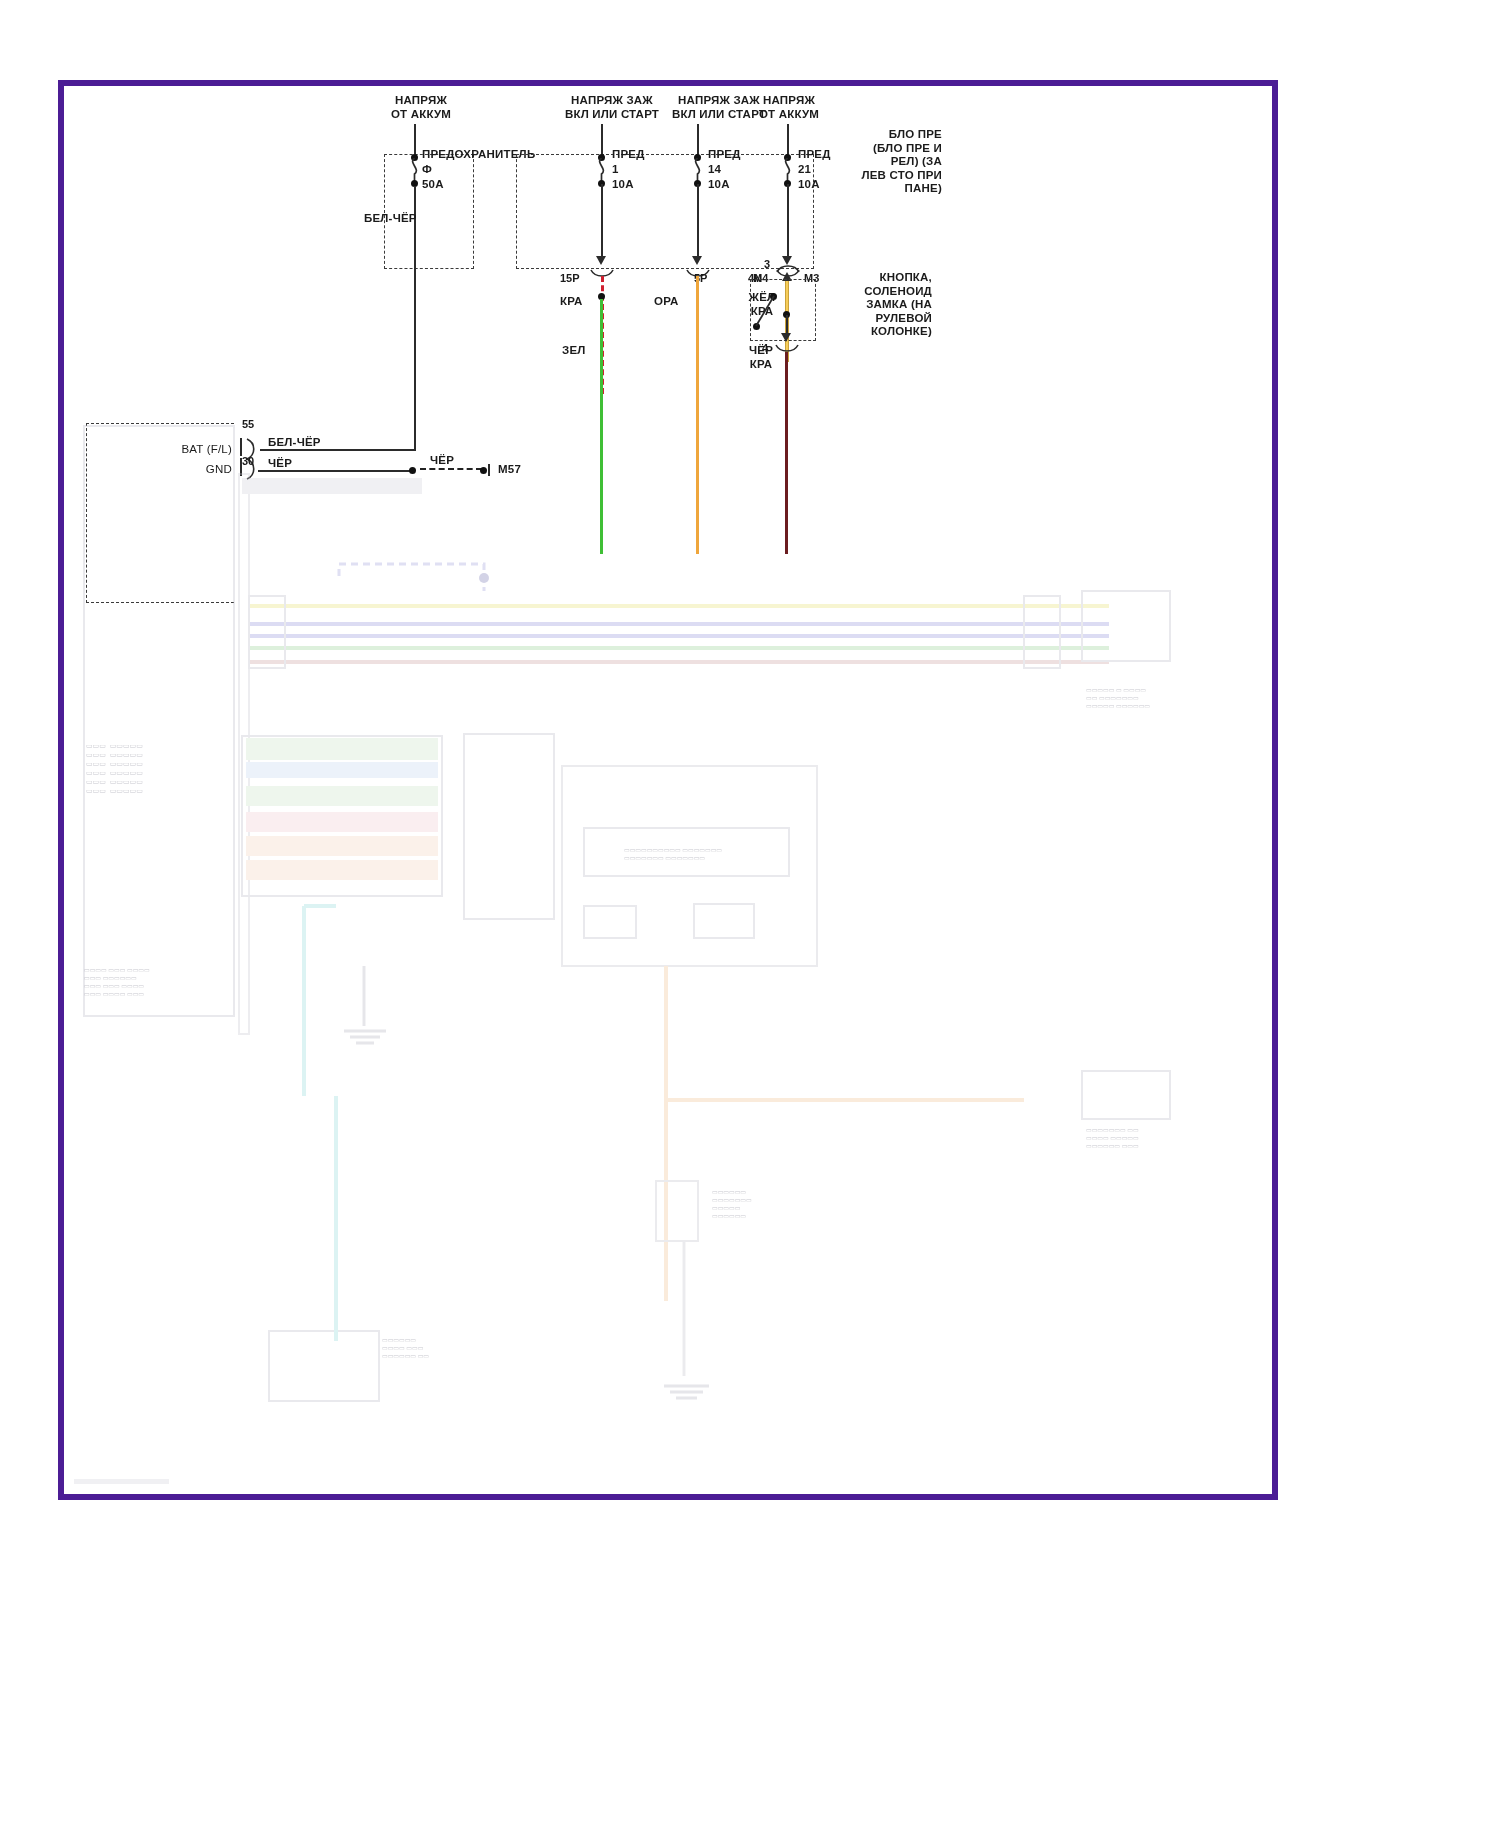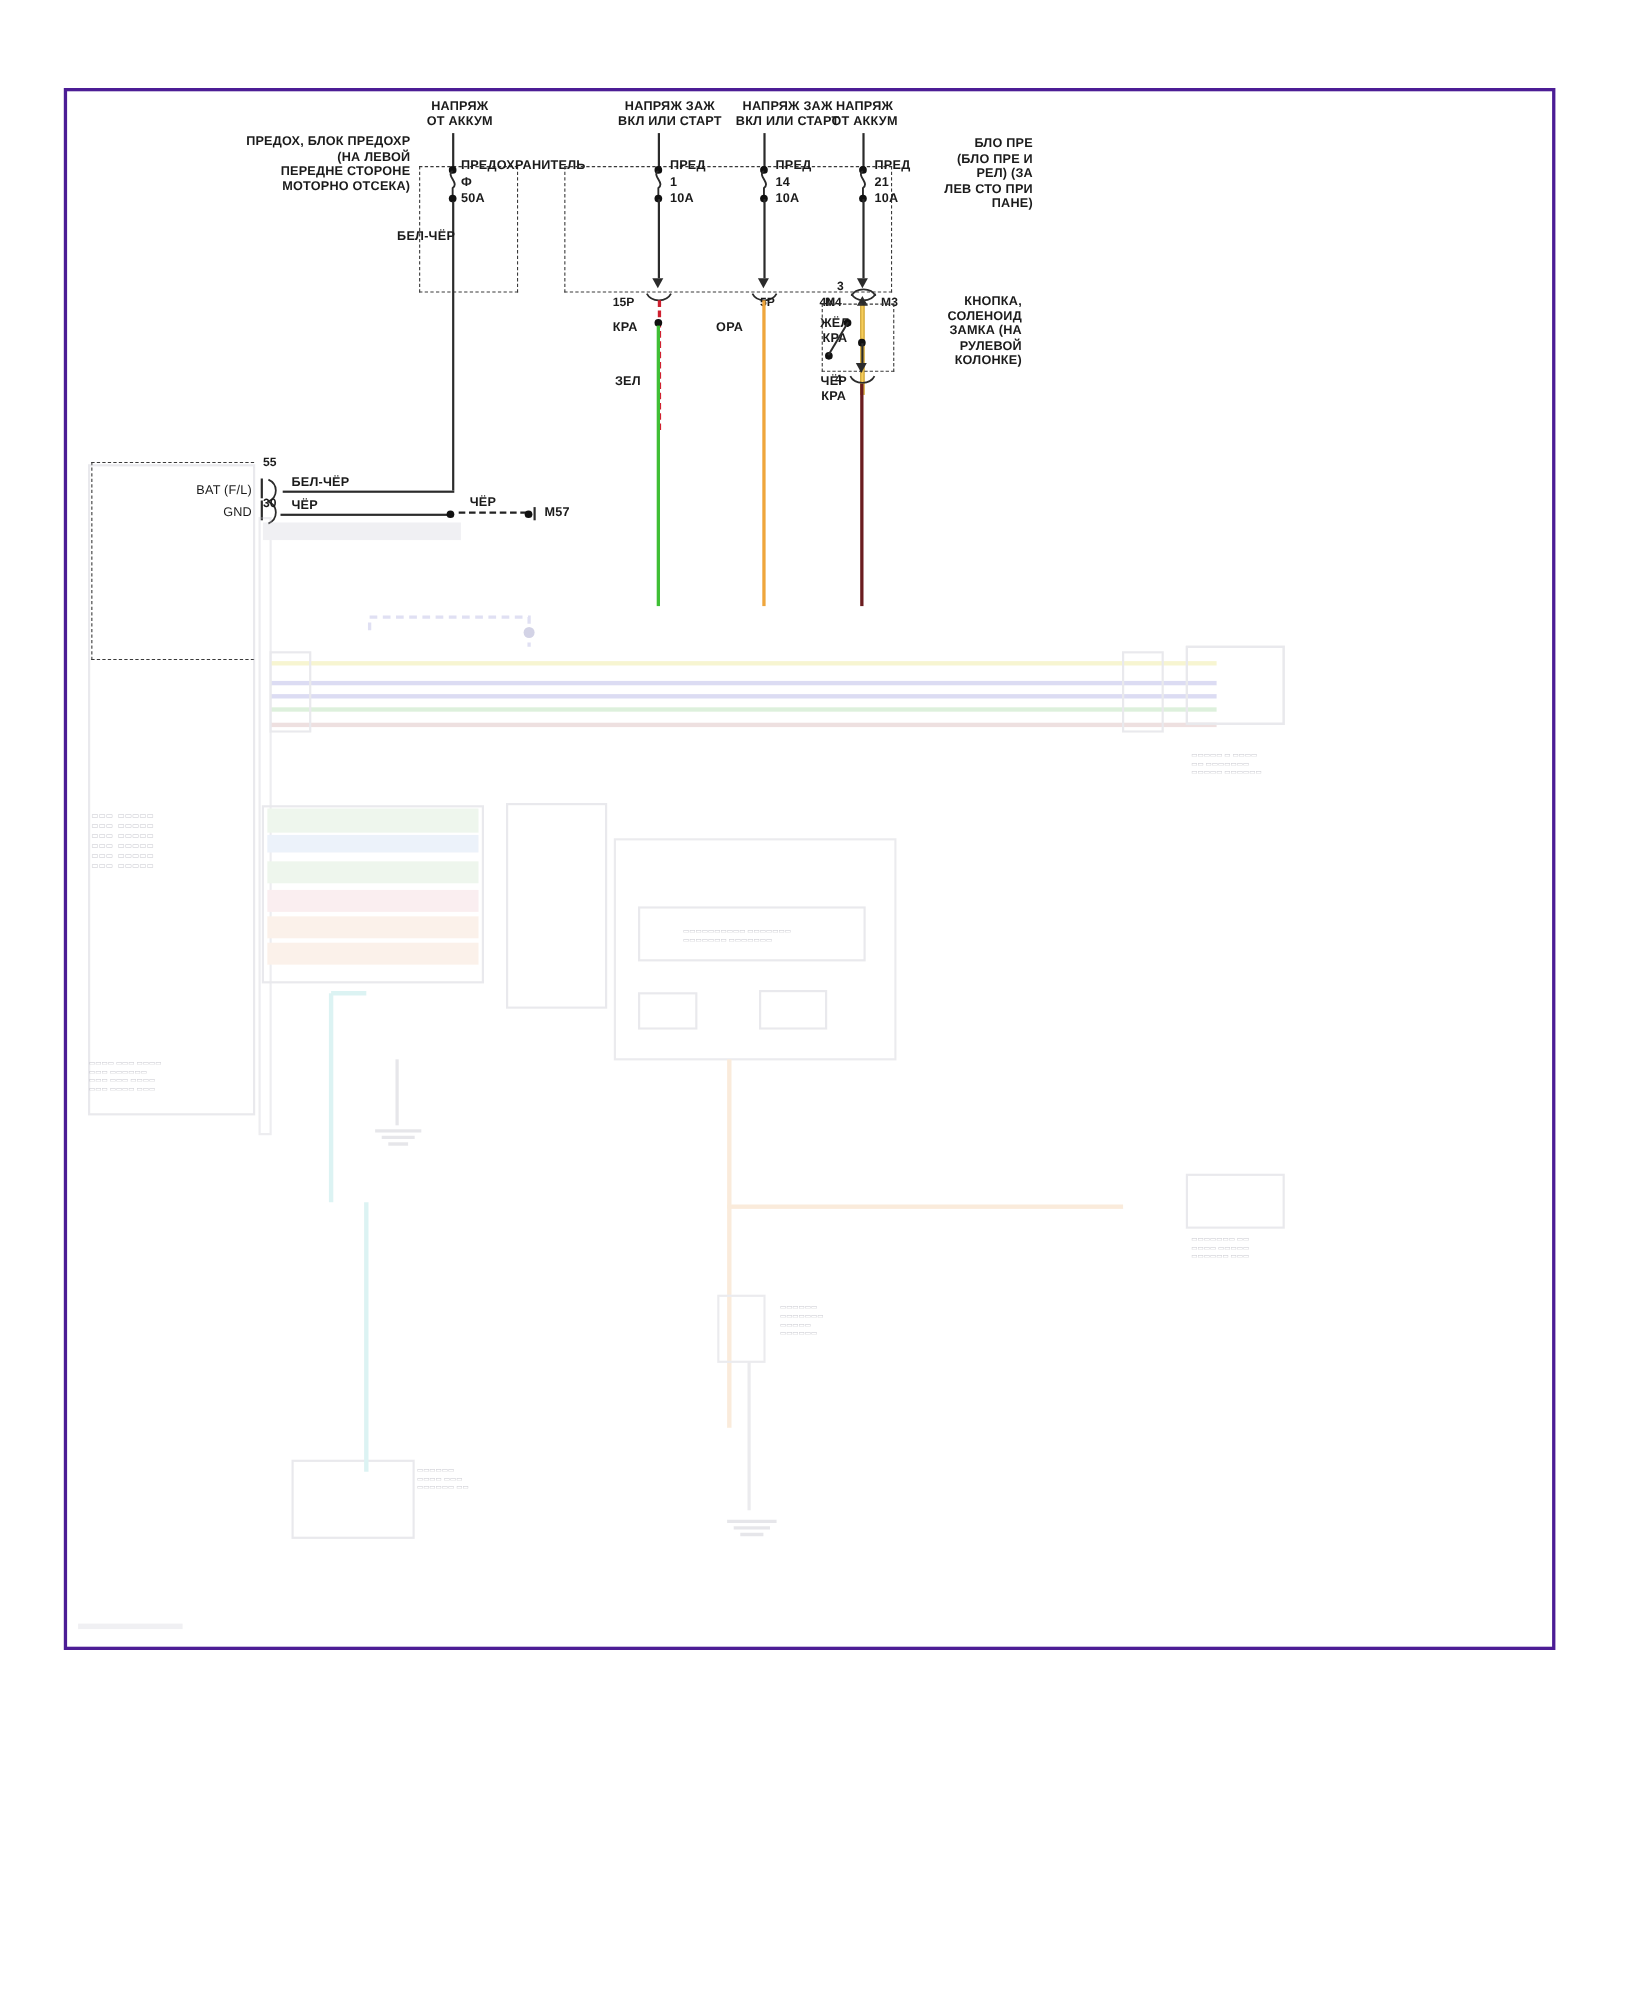--- a/index.html
+++ b/index.html
@@ -1,18 +1,18 @@
 <!DOCTYPE html>
 <html><head>
 <meta charset="utf-8">
 <style>
   html,body{margin:0;padding:0;background:#ffffff;}
   body{font-family:"Liberation Sans","DejaVu Sans",sans-serif;}
   #page{position:relative;width:1500px;height:1828px;background:#ffffff;overflow:hidden;}
-  #sheet{position:absolute;left:58px;top:80px;width:1356px;height:1420px;border:3px solid #4c1d95;box-sizing:border-box;background:#fff;}
+  #sheet{position:absolute;left:58px;top:80px;width:1220px;height:1420px;border:6px solid #4c1d95;box-sizing:border-box;background:#fff;}
   .lbl{position:absolute;font-size:11.5px;line-height:13.5px;color:#1b1b1b;white-space:pre;font-weight:bold;letter-spacing:.2px;text-align:right;}
   .lbl.r{text-align:right;}
   .lbl.c{text-align:center;}
   .lbl.n{font-weight:normal;}
   .dashbox{position:absolute;border:1.6px dashed #3a3a3a;box-sizing:border-box;background:transparent;}
   .vline{position:absolute;width:1.6px;background:#2b2b2b;}
   .hline{position:absolute;height:1.6px;background:#2b2b2b;}
   .dot{position:absolute;width:7px;height:7px;border-radius:50%;background:#111;}
   .wire{position:absolute;width:3.2px;}
   .wire.grn{background:#3fbf35;}
@@ -36,24 +36,20 @@
 <div id="page">
   <div id="sheet">
 
     <div class="lbl c" style="left:292px;top:8px;width:130px;">НАПРЯЖ
 ОТ АККУМ</div>
 
     <div class="vline" style="left:350px;top:38px;height:30px;"></div>
 
     <div class="dashbox" style="left:320px;top:68px;width:90px;height:115px;"></div>
 
-    <div class="lbl r" style="left:30px;top:40px;width:282px;">ПРЕДОХ, БЛОК ПРЕДОХР
-(НА ЛЕВОЙ
-ПЕРЕДНЕ СТОРОНЕ
-МОТОРНО ОТСЕКА)</div>
 
     <div class="dot" style="left:347px;top:68px;"></div>
     <svg class="fusecoil" style="left:344px;top:72px;" viewBox="0 0 13 26">
       <path d="M6.5 0 C0 5 13 11 6.5 16 L6.5 26" fill="none" stroke="#2b2b2b" stroke-width="1.7"></path>
     </svg>
     <div class="dot" style="left:347px;top:94px;"></div>
 
     <div class="lbl" style="left:358px;top:62px;">ПРЕДОХРАНИТЕЛЬ</div>
     <div class="lbl" style="left:358px;top:77px;">Ф</div>
     <div class="lbl" style="left:358px;top:92px;">50A</div>

